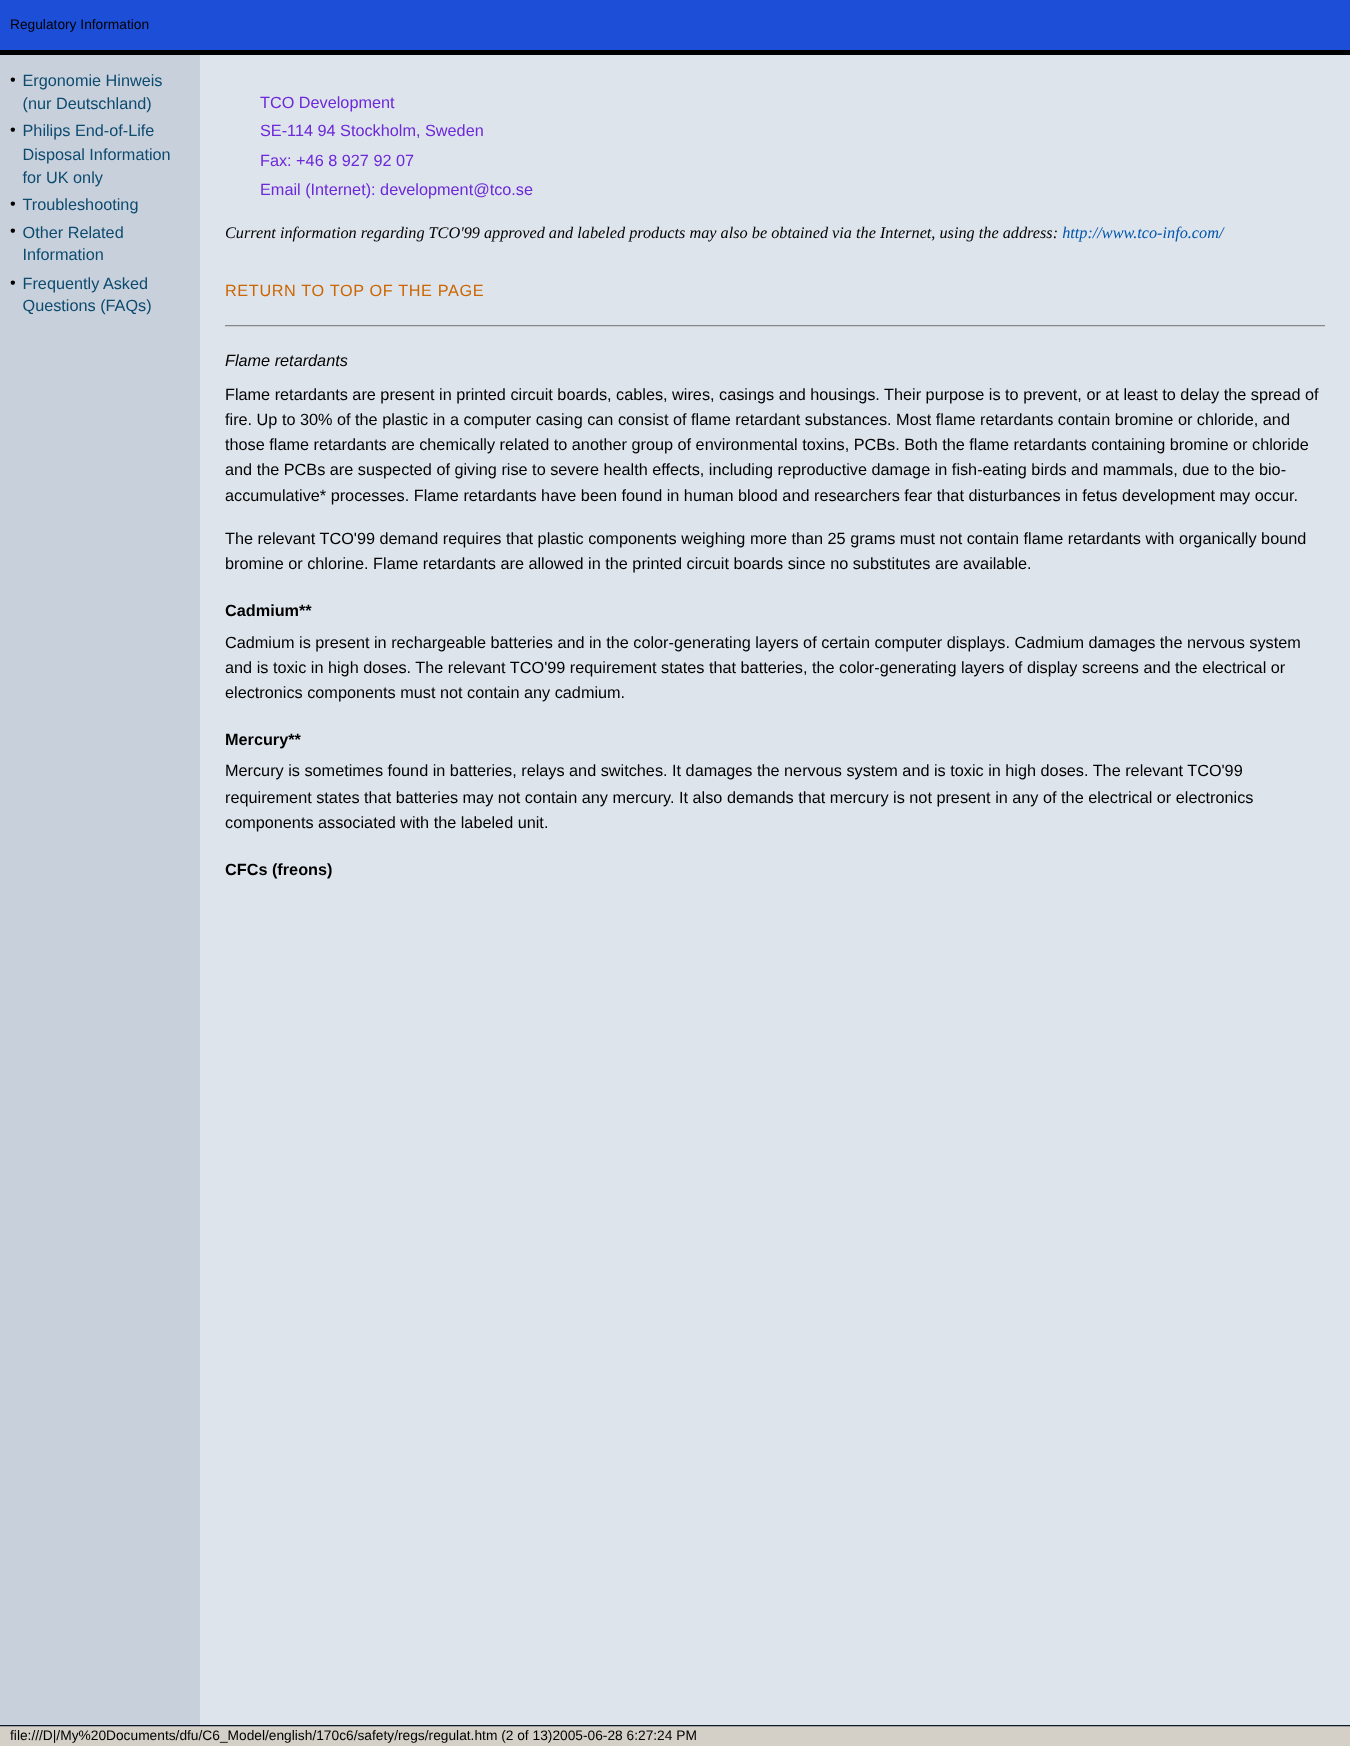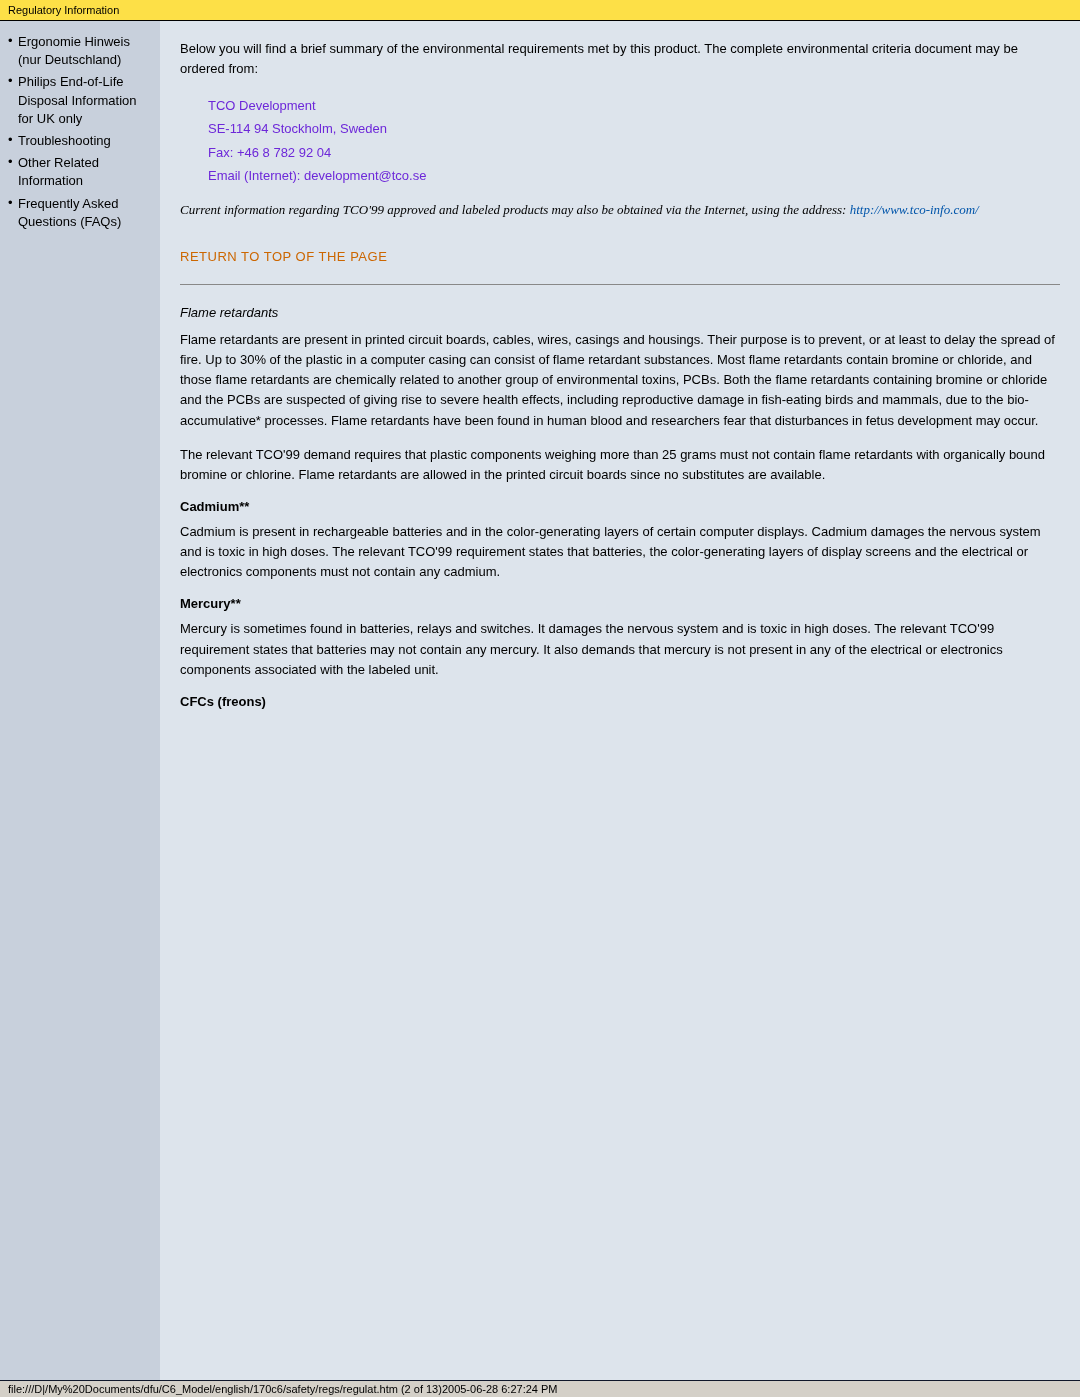--- a/index.html
+++ b/index.html
@@ -3,24 +3,24 @@
   <meta charset="utf-8">
   <style>
     * { margin: 0; padding: 0; box-sizing: border-box; }
     body {
       font-family: Arial, Helvetica, sans-serif;
       font-size: 13px;
       background: #fff;
       color: #000;
     }
     .title-bar {
-      background: #fde047;
-      padding: 4px 8px;
+      background: #1d4ed8;
+      padding: 14px 8px;
       font-size: 11px;
-      border-bottom: 1px solid #000000;
+      border-bottom: 4px solid #000000;
     }
     .main-layout {
       display: flex;
       background: #c8d0dc;
       min-height: 1360px;
     }
     .sidebar {
       width: 160px;
       min-width: 160px;
       background: #c8d0dc;
@@ -36,21 +36,21 @@
       padding-left: 10px;
       position: relative;
     }
     .sidebar ul li::before {
       content: "•";
       position: absolute;
       left: 0;
       color: #000;
     }
     .sidebar ul li a {
-      color: #000000;
+      color: #0c4a6e;
       text-decoration: none;
       font-size: 13px;
       line-height: 1.4;
     }
     .content {
       flex: 1;
       background: #dde4ec;
       padding: 18px 20px;
     }
     .intro-text {
@@ -106,21 +106,21 @@
     .body-text {
       font-size: 13px;
       line-height: 1.55;
       margin-bottom: 14px;
       color: #000;
     }
     .subsection-bold {
       font-weight: bold;
       font-size: 13px;
       margin-bottom: 8px;
-      margin-top: 8px;
+      margin-top: 20px;
     }
     .status-bar {
       background: #d4d0c8;
       padding: 2px 8px;
       font-size: 11px;
       border-top: 1px solid #0f172a;
       position: fixed;
       bottom: 0;
       left: 0;
       width: 100%;
@@ -150,26 +150,25 @@
         <a href="#">Other Related Information</a>
       </li>
       <li>
         <a href="#">Frequently Asked Questions (FAQs)</a>
       </li>
     </ul>
   </nav>
 
   <div class="content">
 
-    <p class="intro-text">Below you will find a brief summary of the environmental requirements met by this product. The complete environmental criteria document may be ordered from:</p>
 
     <div class="address-block">
       <div>TCO Development</div>
       <div>SE-114 94 Stockholm, Sweden</div>
-      <div>Fax: +46 8 782 92 04</div>
+      <div>Fax: +46 8 927 92 07</div>
       <div>Email (Internet): development@tco.se</div>
     </div>
 
     <p class="italic-note">
       <span>Current information regarding TCO'99 approved and labeled products may also be obtained via the Internet, using the address: </span><a href="#">http://www.tco-info.com/</a>
     </p>
 
     <div class="return-link">
       <a href="#">RETURN TO TOP OF THE PAGE</a>
     </div>

